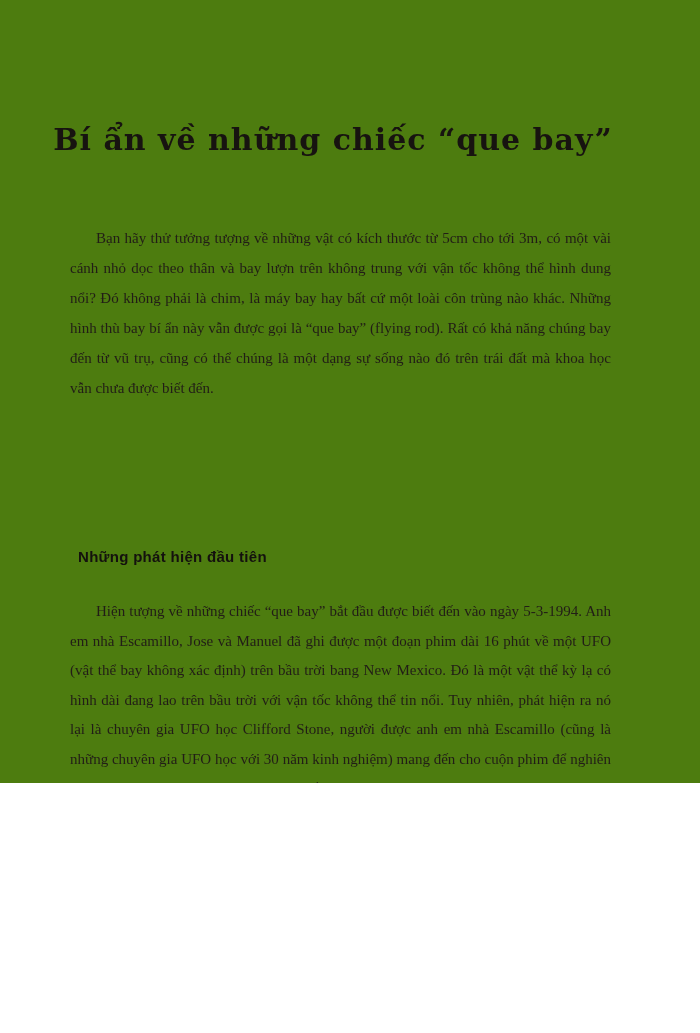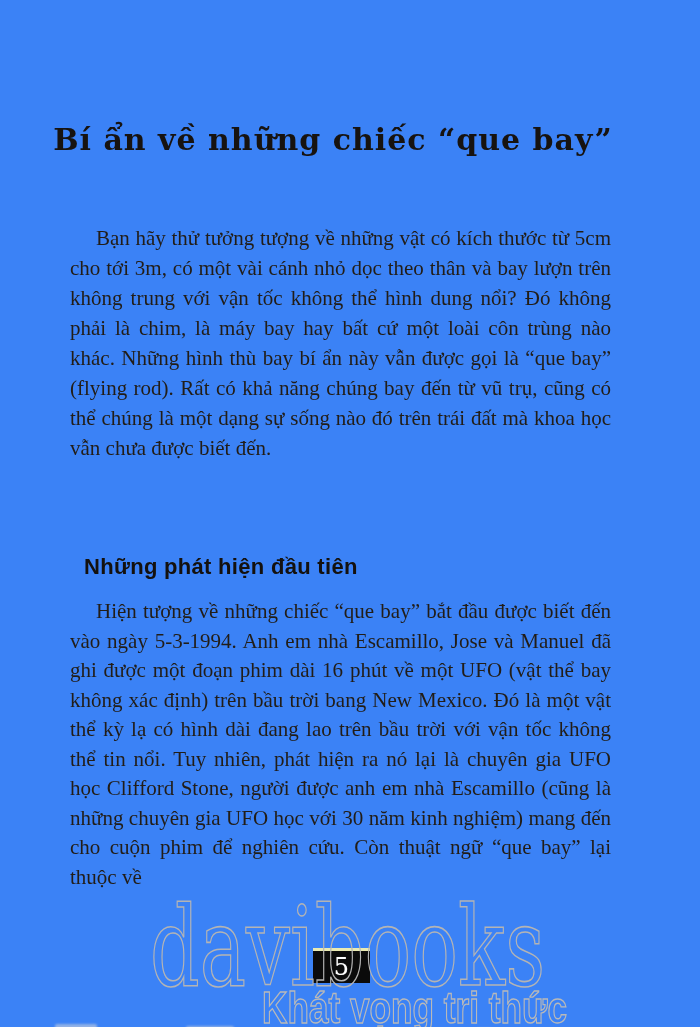--- a/index.html
+++ b/index.html
@@ -1,54 +1,54 @@
 <!DOCTYPE html>
 <html><head>
 <meta charset="utf-8">
 <style>
   html,body { margin:0; padding:0; background:#ffffff; }
   .page {
     position:relative;
-    width:700px; height:1027px;
-    background:#3b82f6;
+    width:700px; height:783px;
+    background:#4d7c0f;
     overflow:hidden;
     font-family:"Liberation Serif", serif;
   }
   .chapter-title {
     position:absolute;
     left:0; top:122px; width:700px;
     margin:0;
     text-align:center;
     transform:translateX(-17px);
     font-family:"DejaVu Serif", serif;
     font-weight:bold;
     font-size:30px;
     letter-spacing:1px;
     color:#171310;
   }
   .body-par {
     position:absolute;
     left:70px; width:541px;
     margin:0;
     font-family:"Liberation Serif", serif;
-    font-size:21px;
+    font-size:15px;
     line-height:30px;
     color:#221d17;
     text-align:justify;
     text-indent:26px;
   }
   .par-1 { top:223px; }
   .par-2 { top:597px; line-height:29.5px; }
   .section-heading {
     position:absolute;
     left:70px; top:540px;
-    margin:14px;
+    margin:8px;
     font-family:"Liberation Sans", sans-serif;
     font-weight:bold;
-    font-size:22px;
+    font-size:15px;
     letter-spacing:0.3px;
     color:#14110e;
   }
   .pagenum-box {
     position:absolute;
     left:313px; top:948px;
     width:57px; height:35px;
     background:#0b0b0b;
     border-top:3px solid #e9eab2;
     box-sizing:border-box;

